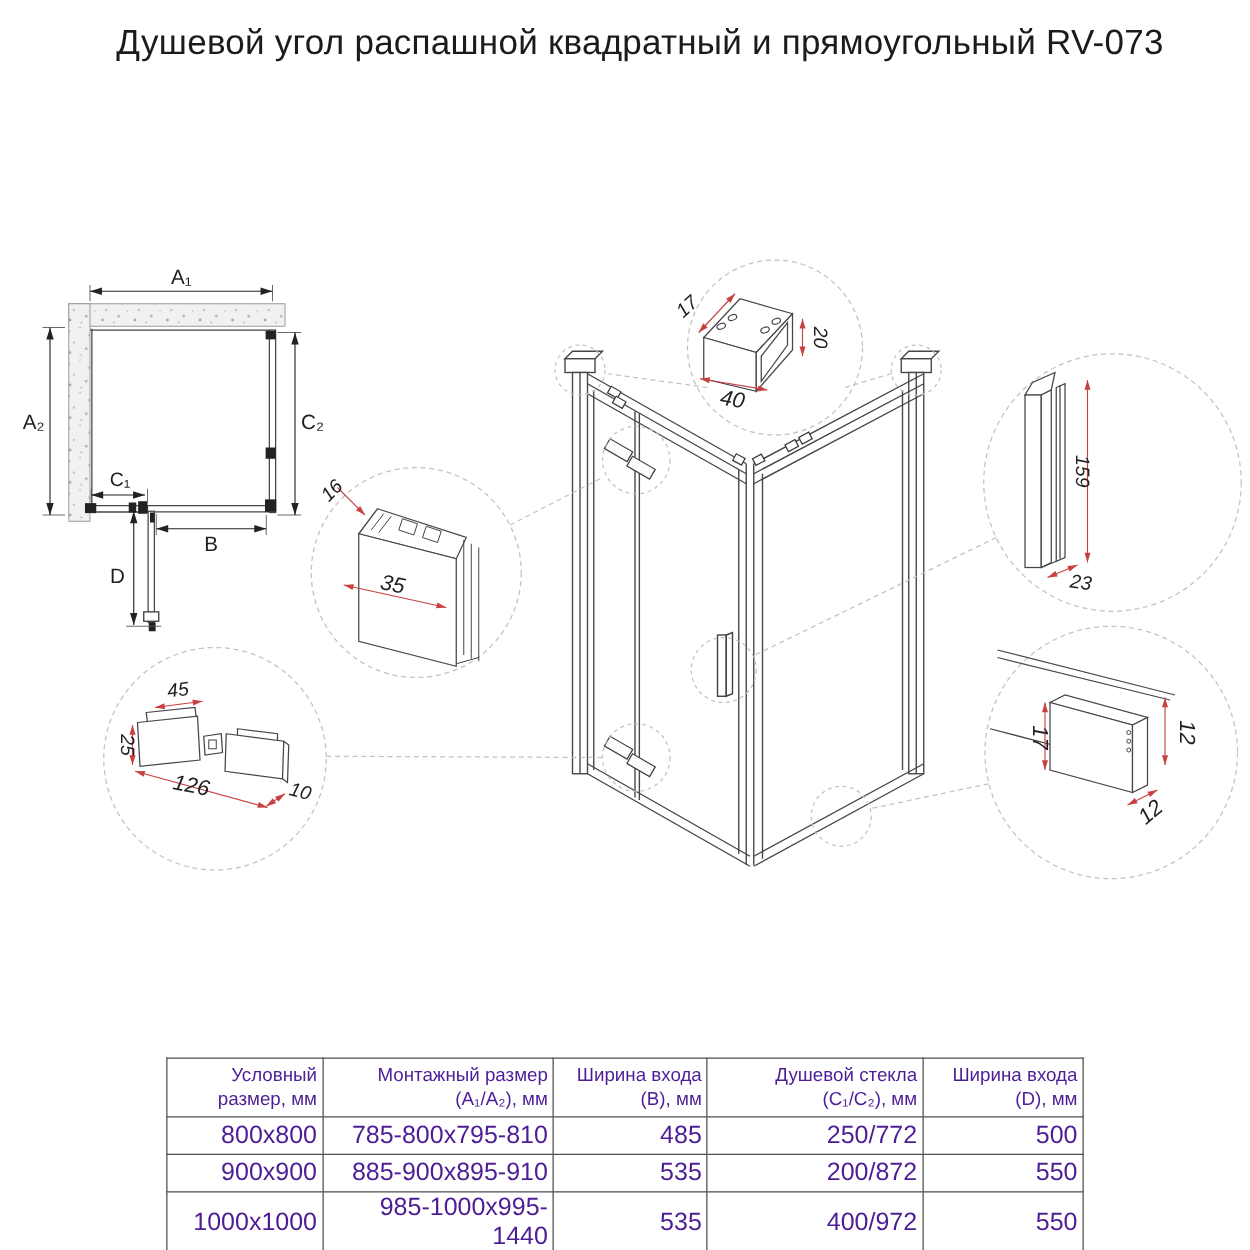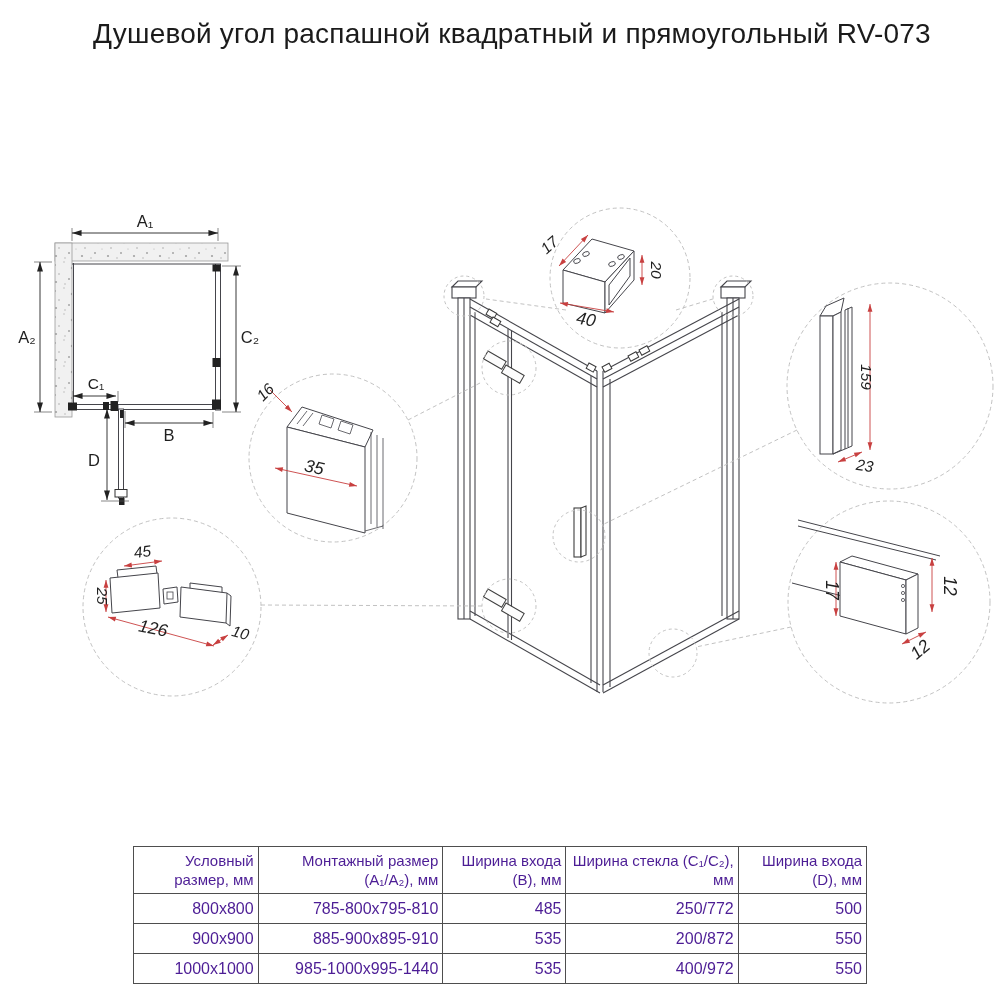--- a/index.html
+++ b/index.html
@@ -10,21 +10,21 @@
   svg.diagram{position:absolute;left:0;top:190px;}
   svg text{font-family:"Liberation Sans","DejaVu Sans",sans-serif;fill:#1f1f1f;}
   .lbl{font-size:16.5px;}
   .lblS{font-size:15.5px;}
   .det{font-size:15.5px;font-style:italic;}
   .detL{font-size:17.5px;font-style:italic;}
   table.size-table{position:absolute;left:133px;top:846px;width:734px;border-collapse:collapse;
         table-layout:fixed;text-align:right;color:#4c1d95;}
   table.size-table th,table.size-table td{border:1.5px solid #4e4e4e;padding:1px 4px;}
   table.size-table th{height:44px;font-weight:400;font-size:15px;line-height:1.3;}
-  table.size-table td{height:27px;font-size:16px;}
+  table.size-table td{height:27px;font-size:20px;}
 </style>
 </head>
 <body>
 
 <div class="page">
 
   <div class="title">
     <div>Душевой угол распашной квадратный и прямоугольный RV-073</div>
   </div>
 
@@ -302,21 +302,21 @@
         <col style="width:25.2%">
         <col style="width:16.8%">
         <col style="width:23.5%">
         <col style="width:17.5%">
     </colgroup>
     <thead>
       <tr>
         <th>Условный размер, мм</th>
         <th>Монтажный размер (A₁/A₂), мм</th>
         <th>Ширина входа (B), мм</th>
-        <th>Ширина стекла (C₁/C₂), мм</th>
+        <th>Душевой стекла (C₁/C₂), мм</th>
         <th>Ширина входа (D), мм</th>
       </tr>
     </thead>
     <tbody>
       <tr>
         <td>800x800</td>
         <td>785-800x795-810</td>
         <td>485</td>
         <td>250/772</td>
         <td>500</td>

